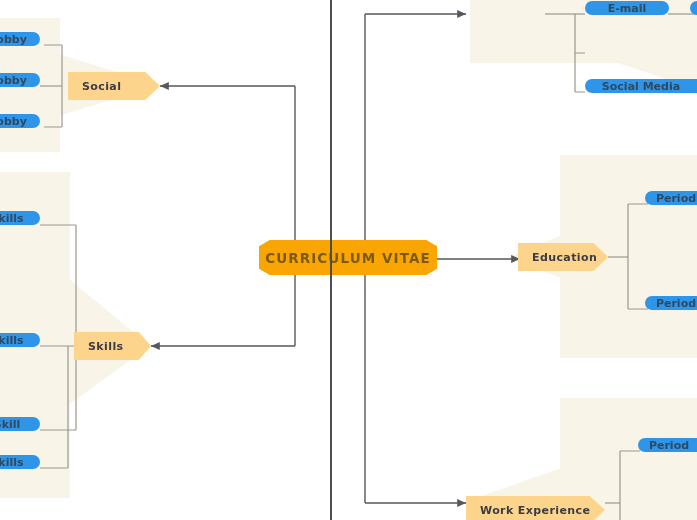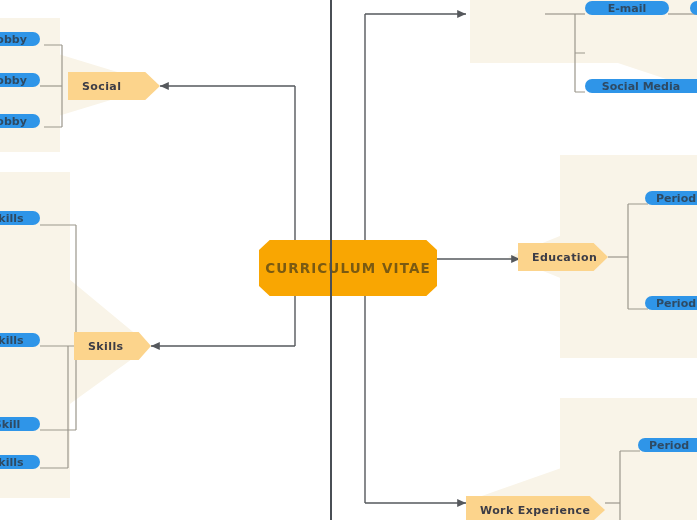--- a/index.html
+++ b/index.html
@@ -153,21 +153,21 @@
       <path d="M668,14 L697,14"></path>
 
       <path d="M608,257 L628,257"></path>
       <path d="M628,257 L628,204 M628,204 L648,204 M628,257 L628,309 M628,309 L648,309" stroke-linejoin="round"></path>
 
       <path d="M605,503 L620,503"></path>
       <path d="M620,503 L620,451 M620,451 L640,451 M620,503 L620,520" stroke-linejoin="round"></path>
     </g>
   </svg>
 
-  <div class="node central" style="left:259px; top:240px; width:178px; height:56px;text-align:center;">CURRICULUM VITAE</div>
+  <div class="node central" style="left:259px; top:240px; width:178px; height:35px;text-align:center;">CURRICULUM VITAE</div>
 
   <div class="node branch right-tip" style="left:68px; top:72px; width:92px;">Social</div>
 
   <div class="node leaf clip-left" style="left:-26px; top:32px; width:66px;">Hobby</div>
   <div class="node leaf clip-left" style="left:-26px; top:73px; width:66px;">Hobby</div>
   <div class="node leaf clip-left" style="left:-26px; top:114px; width:66px;">Hobby</div>
 
   <div class="node branch right-tip" style="left:74px; top:332px; width:77px;">Skills</div>
 
   <div class="node leaf clip-left" style="left:-26px; top:211px; width:66px;">Skills</div>

